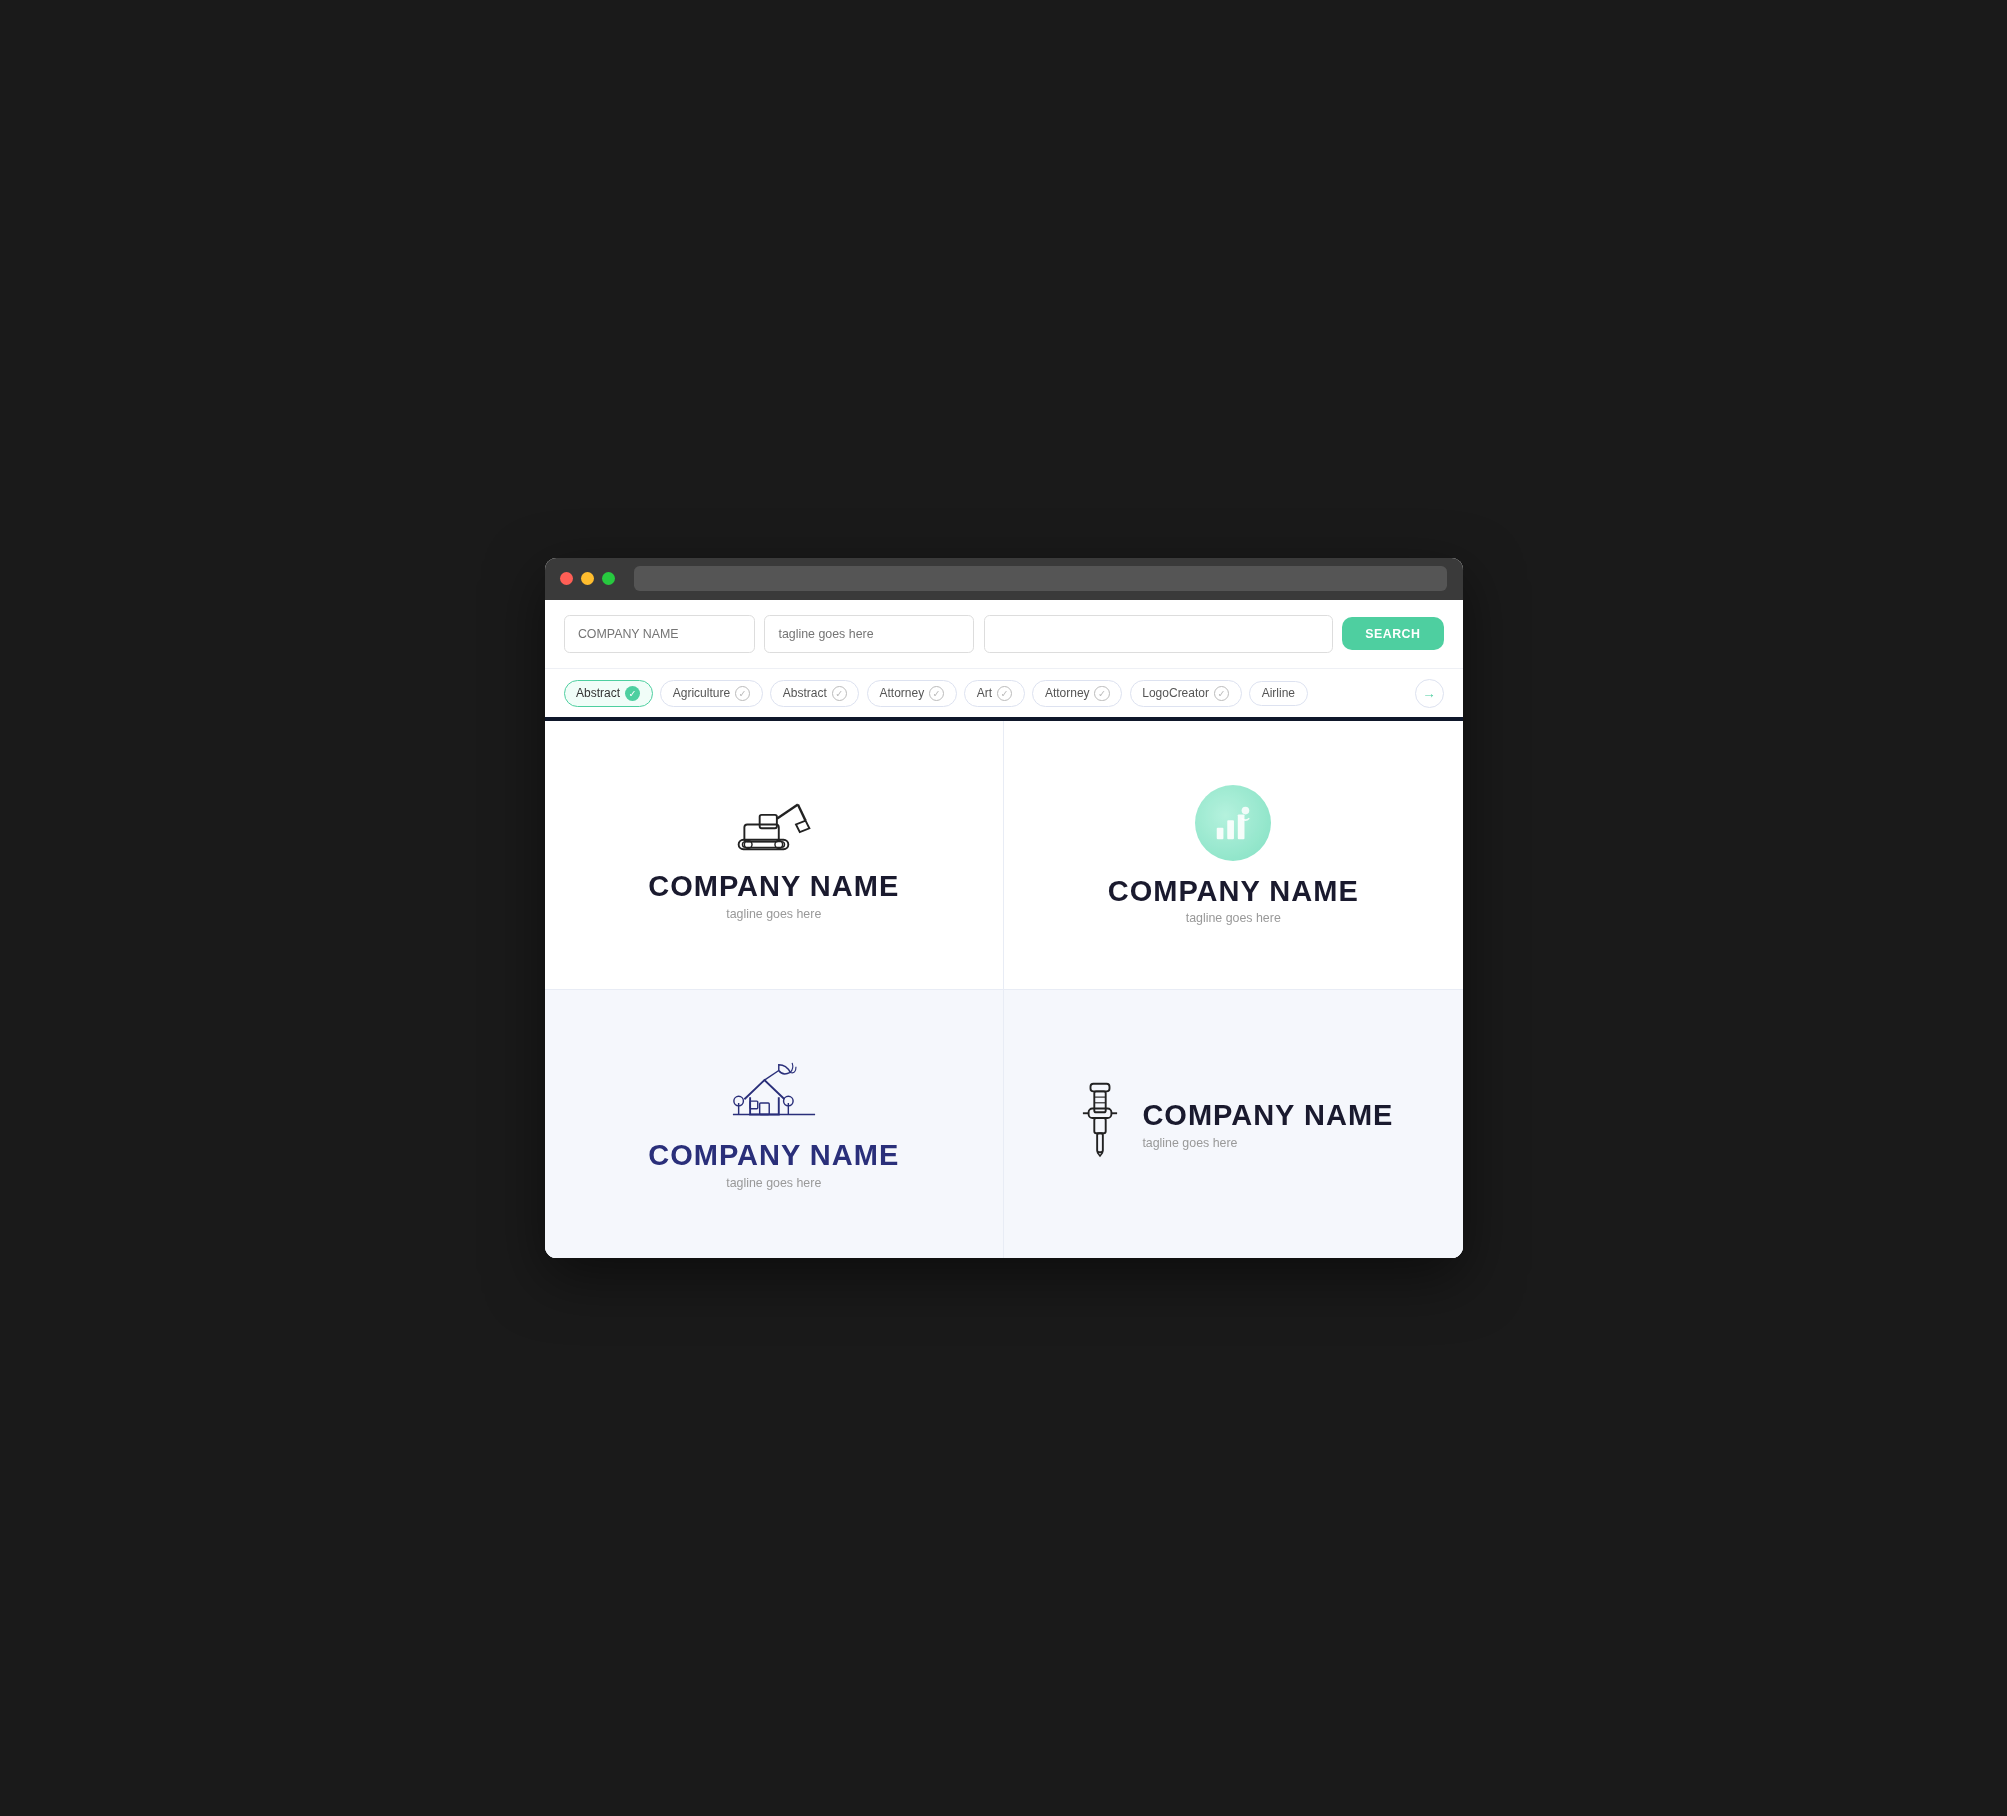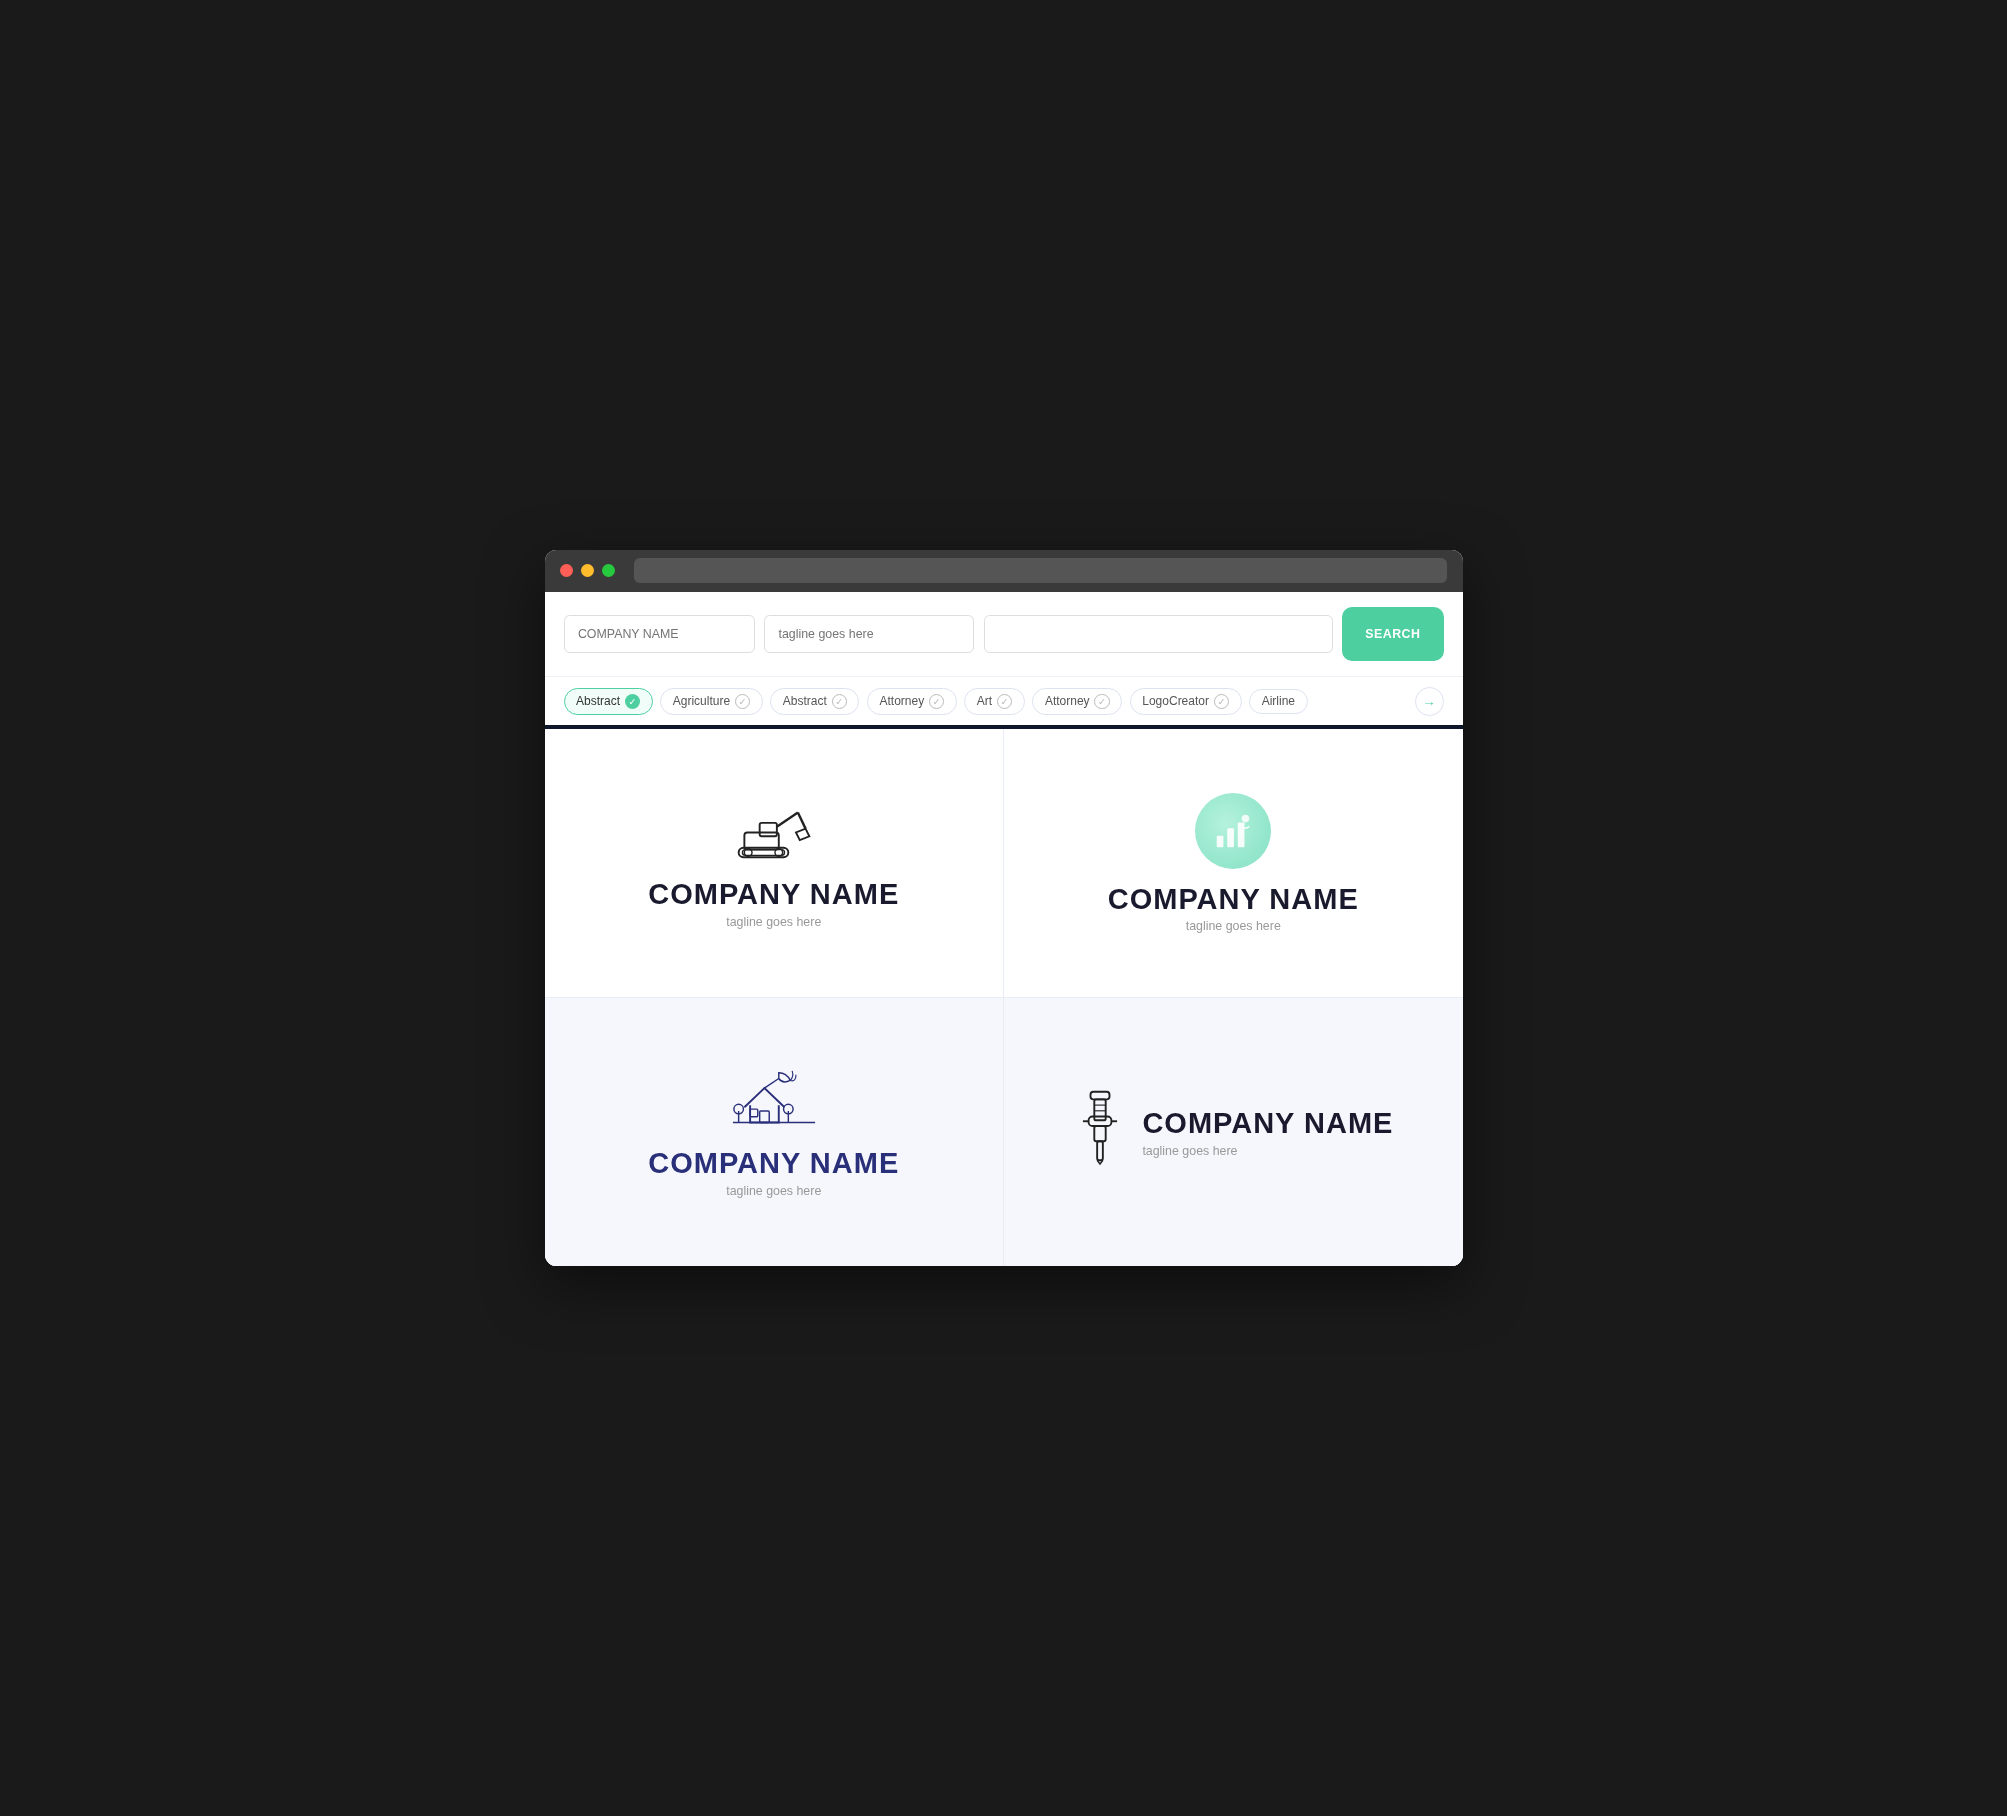--- a/index.html
+++ b/index.html
@@ -68,21 +68,21 @@
       padding: 0 13.4px;
       font-size: 12.4px;
       color: #333;
       outline: none;
       background: #fff;
     }
     .input-company { width: 191px; }
     .input-tagline { width: 210px; }
     .input-extra { flex: 1; }
     .search-btn {
-      height: 54px;
+      height: 33px;
       padding: 0 23px;
       background: #4ecfa0;
       color: #fff;
       border: none;
       border-radius: 10px;
       font-size: 12.4px;
       font-weight: 700;
       letter-spacing: 0.5px;
       cursor: pointer;
       text-transform: uppercase;

